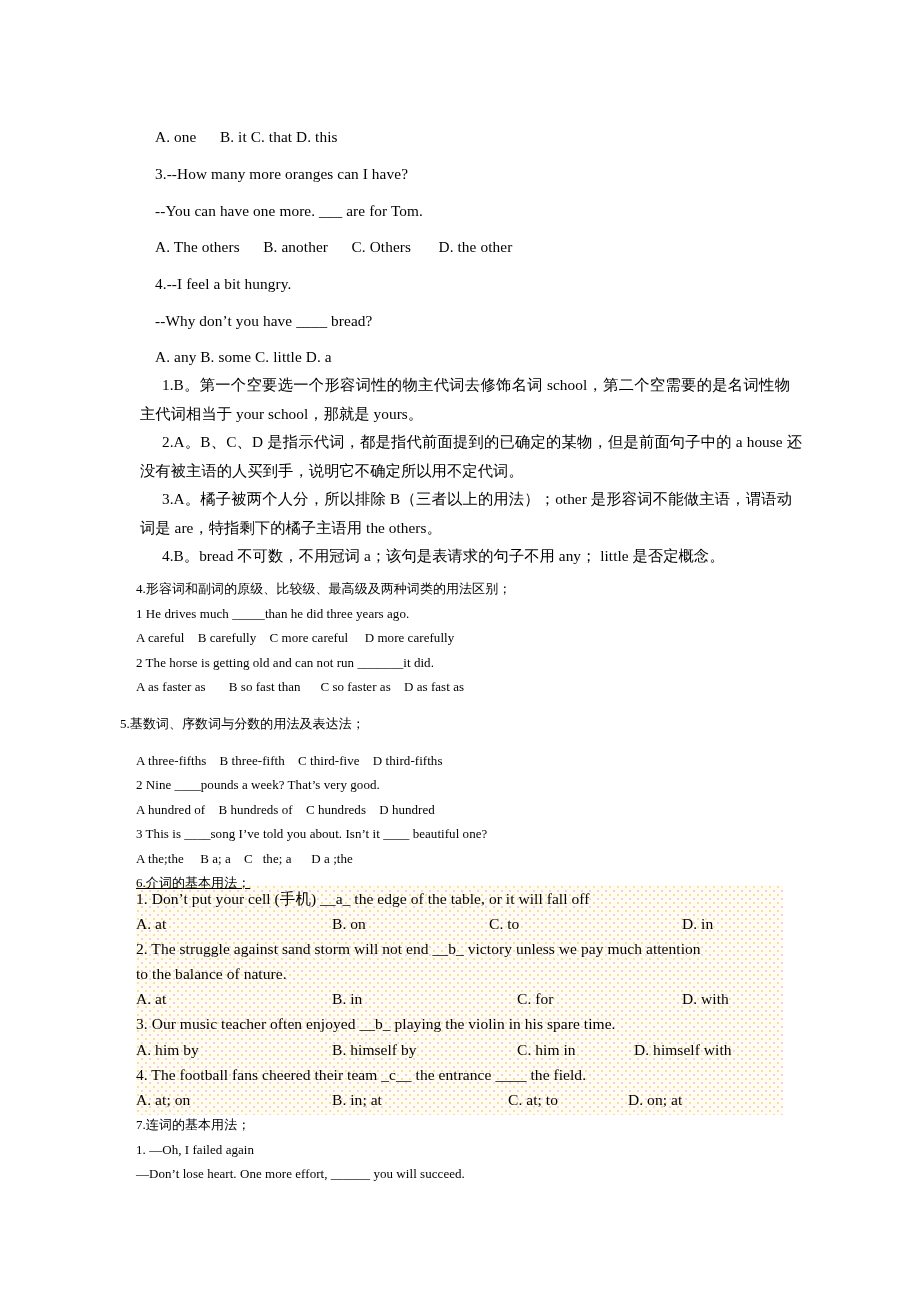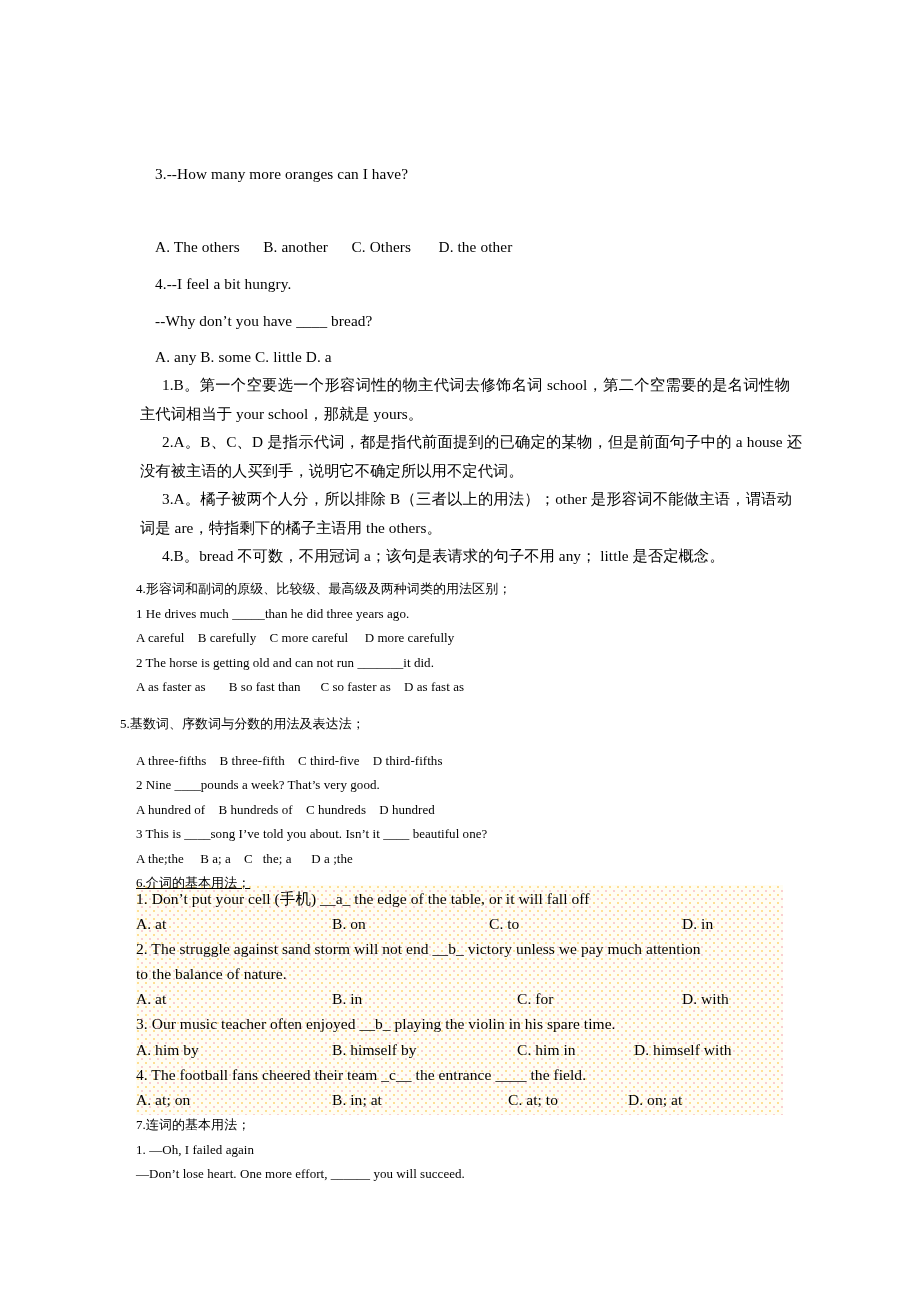--- a/index.html
+++ b/index.html
@@ -81,23 +81,25 @@
     z-index: 2;
   }
 </style>
 </head>
 <body>
 
 <div class="page">
 
   <div class="highlight-band"></div>
 
+  <div class="block qline" style="left:155px; top:119px; width:700px;">A. one      B. it C. that D. this</div>
 
   <div class="block qline" style="left:155px; top:156px; width:700px;">3.--How many more oranges can I have?</div>
 
+  <div class="block qline" style="left:155px; top:193px; width:700px;">--You can have one more. ___ are for Tom.</div>
 
   <div class="block qline" style="left:155px; top:229px; width:700px;">A. The others      B. another      C. Others       D. the other</div>
 
   <div class="block qline" style="left:155px; top:266px; width:700px;">4.--I feel a bit hungry.</div>
 
   <div class="block qline" style="left:155px; top:303px; width:700px;">--Why don’t you have ____ bread?</div>
 
   <div class="block qline" style="left:155px; top:339px; width:700px;">A. any B. some C. little D. a</div>
 
   <div class="block cn-para" style="left:140px; top:371px; width:650px; text-indent:22px; text-align:justify;">1.B。第一个空要选一个形容词性的物主代词去修饰名词 school，第二个空需要的是名词性物主代词相当于 your school，那就是 yours。</div>

